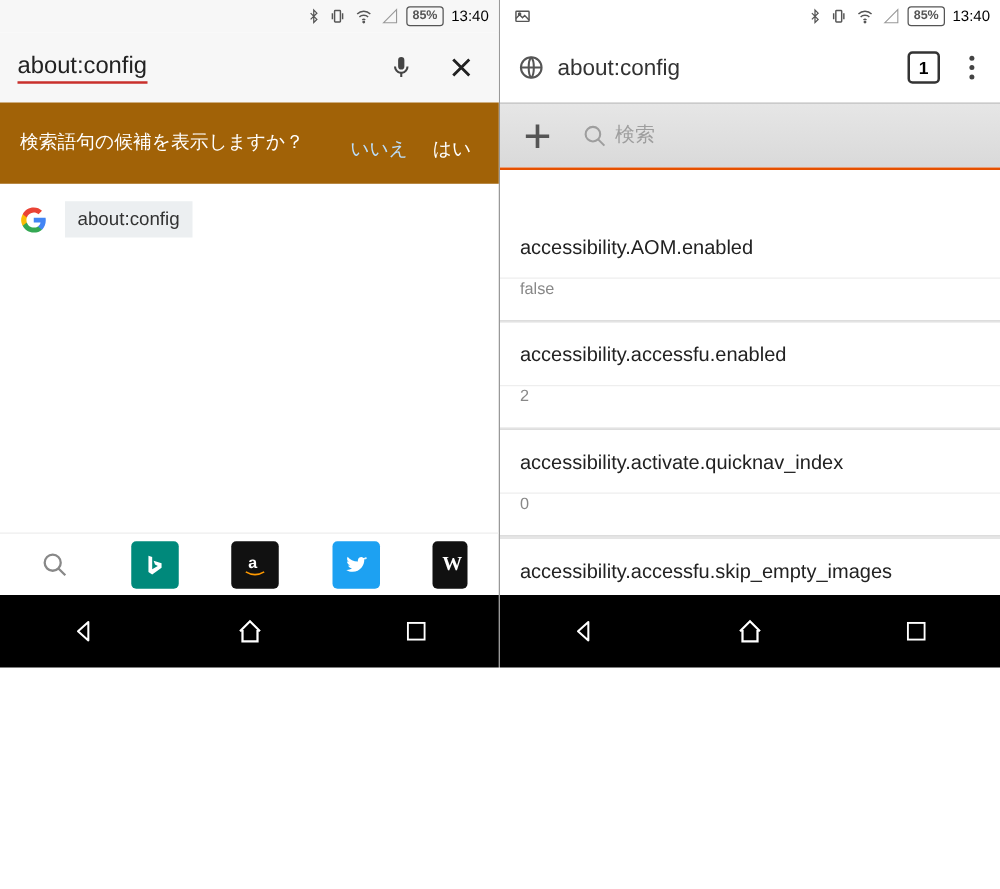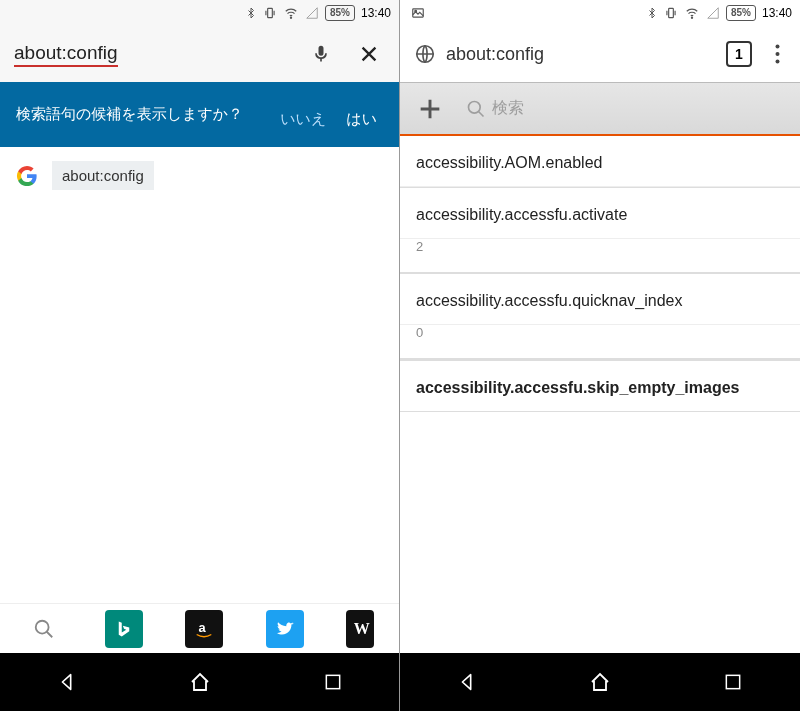--- a/index.html
+++ b/index.html
@@ -1,37 +1,37 @@
 <!DOCTYPE html>
 <html><head>
 <meta charset="utf-8">
 <style>
   * { box-sizing: border-box; margin: 0; padding: 0; }
   body { font-family: -apple-system, "Helvetica Neue", Arial, sans-serif; background: #fff; width: 800px; height: 711px; overflow: hidden; }
   .container { display: flex; width: 800px; height: 711px; }
-  .pane { width: 400px; height: 711px; display: flex; flex-direction: column; position: relative; background: #fff; }
+  .pane { width: 400px; height: 534px; display: flex; flex-direction: column; position: relative; background: #fff; }
   .pane-left { border-right: 1px solid #999; }
 
   
   .status-bar { height: 26px; background: #f7f7f7; display: flex; align-items: center; justify-content: flex-end; padding: 0 8px; gap: 6px; font-size: 12px; color: #555; }
   .status-bar.right-sb { background: #fff; }
   .status-icon { display: inline-flex; align-items: center; justify-content: center; }
   .photo-notif { position: absolute; left: 10px; }
   .battery-badge { border: 1px solid #555; border-radius: 3px; padding: 0 4px; font-size: 10px; font-weight: bold; line-height: 14px; display:flex; align-items:center; gap:2px; }
   .battery-badge::before { content:""; width:2px; height:6px; background:#555; position:relative; left:-6px; border-radius:1px; display:none;}
   .clock { font-weight: 500; color:#000000; }
 
   
   .search-row { height: 56px; display: flex; align-items: center; padding: 0 10px 0 14px; background: #f7f7f7; gap: 8px; }
   .search-text-wrap { flex: 1; position: relative; }
   .search-text { font-size: 19px; color: #222; border-bottom: 2px solid #c9302c; display: inline-block; padding-bottom: 1px; }
   .mic-btn, .close-btn { width: 40px; height: 40px; display:flex; align-items:center; justify-content:center; }
 
   
-  .blue-banner { background: #0369a1; color: #fff; padding: 14px 16px; display:flex; align-items:center; gap:8px; font-size: 15px; }
+  .blue-banner { background: #a16207; color: #fff; padding: 14px 16px; display:flex; align-items:center; gap:8px; font-size: 15px; }
   .banner-text { flex:1; line-height:1.5; }
   .banner-btn { color: #bbdefb; font-size: 15px; padding: 4px 6px; margin-top: 10px; }
   .banner-btn.yes { color: #fff; font-weight: 500; text-align: center; }
 
   
   .suggestion { display:flex; align-items:center; gap: 14px; padding: 14px 16px; }
   .g-logo { width: 22px; height: 22px; }
   .suggestion-chip { background: #eceff1; padding: 6px 10px; font-size: 15px; color:#333; }
 
   
@@ -54,26 +54,26 @@
   .tab-counter { width:26px; height:26px; border:2px solid #333; border-radius:4px; display:flex; align-items:center; justify-content:center; font-size:14px; font-weight:bold; }
   .menu-dots { width:30px; height:40px; display:flex; align-items:center; justify-content:center; }
 
   
   .config-toolbar { height: 54px; background: linear-gradient(#e6e6e6,#d9d9d9); border-top:1px solid #bbb; border-bottom:2px solid #e65100; display:flex; align-items:center; padding: 2px 10px; gap: 10px; }
   .plus-btn { width:40px; height:40px; display:flex; align-items:center; justify-content:center; }
   .config-search-wrap { flex:1; display:flex; align-items:center; gap:6px; background:transparent; padding: 4px 6px; }
   .config-search-placeholder { color:#9e9e9e; font-size:16px; }
 
   
-  .config-list { flex:1; overflow:hidden; }
+  .config-list { flex:1; overflow:hidden;margin-top:36px; }
   .config-item { border-bottom: 1px solid #ddd; padding: 0; }
   .config-key-row { padding: 18px 16px 14px; font-size: 16px; color:#222; }
   .config-val-row { padding: 0 16px 18px; font-size: 13px; color:#888; border-bottom:1px solid #ddd; }
   .config-item .config-key-row { border-bottom:1px solid #eee; }
-  .config-item:last-child .config-key-row{ border-bottom:none;font-weight:bold; }
+  .config-item:last-child .config-key-row{ border-bottom:none; }
 
   svg { display:block; }
 </style>
 </head>
 <body>
 
 <div class="container">
 
   <div class="pane pane-left">
     <div class="status-bar">
@@ -250,27 +250,28 @@
             <circle cx="10" cy="10" r="7"></circle>
             <path d="M21 21l-6-6"></path>
           </svg>
         <span class="config-search-placeholder">検索</span>
       </div>
     </div>
 
     <div class="config-list">
       <div class="config-item">
         <div class="config-key-row">accessibility.AOM.enabled</div>
-      </div>
-      <div class="config-item">
-        <div class="config-key-row">accessibility.accessfu.activate</div>
+        <div class="config-val-row">false</div>
+      </div>
+      <div class="config-item">
+        <div class="config-key-row">accessibility.accessfu.enabled</div>
         <div class="config-val-row">2</div>
       </div>
       <div class="config-item">
-        <div class="config-key-row">accessibility.accessfu.quicknav_index</div>
+        <div class="config-key-row">accessibility.activate.quicknav_index</div>
         <div class="config-val-row">0</div>
       </div>
       <div class="config-item">
       </div>
       <div class="config-item">
         <div class="config-key-row" style="border-bottom:none">accessibility.accessfu.skip_empty_images</div>
       </div>
     </div>
 
     <div class="navbar">

